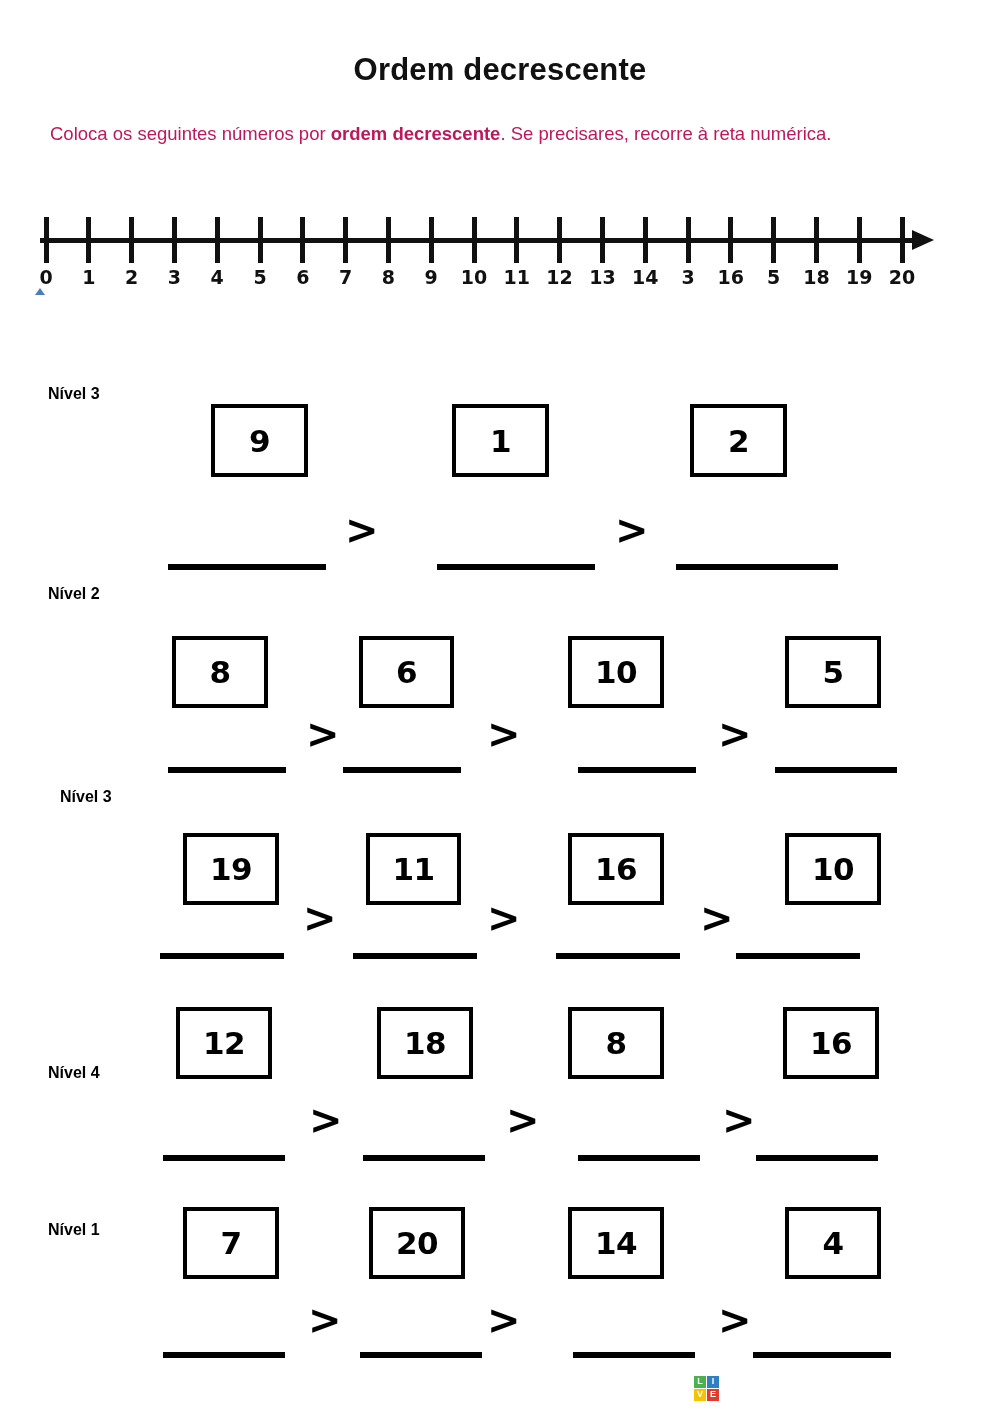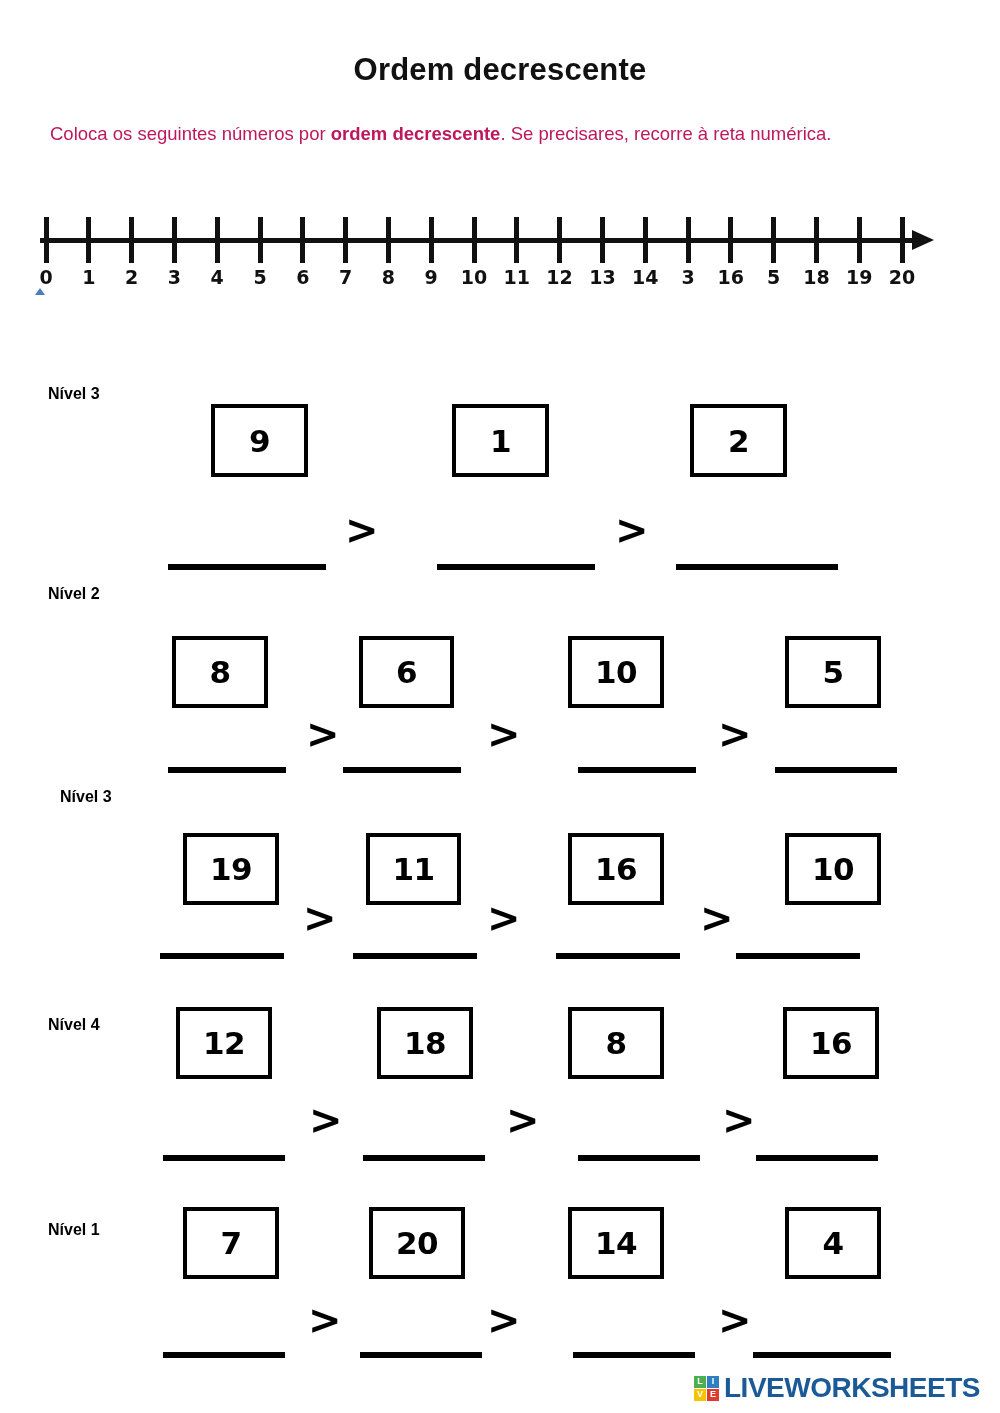--- a/index.html
+++ b/index.html
@@ -268,21 +268,21 @@
       <div class="box" style="left: 785px; top: 833px; width: 96px; height: 72px;">10</div>
       <div class="ansline" style="left: 160px; top: 953px; width: 124px;"></div>
       <div class="ansline" style="left: 353px; top: 953px; width: 124px;"></div>
       <div class="ansline" style="left: 556px; top: 953px; width: 124px;"></div>
       <div class="ansline" style="left: 736px; top: 953px; width: 124px;"></div>
       <div class="gt" style="left: 303px; top: 898px;">&gt;</div>
       <div class="gt" style="left: 487px; top: 898px;">&gt;</div>
       <div class="gt" style="left: 700px; top: 898px;">&gt;</div>
     </div>
     <div class="row" style="top: 0px;">
-      <div class="level-label" style="top: 1016px;">Nível 4</div>
+      <div class="level-label" style="top: 1064px;">Nível 4</div>
       <div class="box" style="left: 176px; top: 1007px; width: 96px; height: 72px;">12</div>
       <div class="box" style="left: 377px; top: 1007px; width: 96px; height: 72px;">18</div>
       <div class="box" style="left: 568px; top: 1007px; width: 96px; height: 72px;">8</div>
       <div class="box" style="left: 783px; top: 1007px; width: 96px; height: 72px;">16</div>
       <div class="ansline" style="left: 163px; top: 1155px; width: 122px;"></div>
       <div class="ansline" style="left: 363px; top: 1155px; width: 122px;"></div>
       <div class="ansline" style="left: 578px; top: 1155px; width: 122px;"></div>
       <div class="ansline" style="left: 756px; top: 1155px; width: 122px;"></div>
       <div class="gt" style="left: 309px; top: 1100px;">&gt;</div>
       <div class="gt" style="left: 506px; top: 1100px;">&gt;</div>
@@ -304,14 +304,13 @@
     </div>
   </div>
 
 <div class="footer-logo">
   <div class="logo-tiles" id="logo-tiles">
       <div class="logo-tile" style="background: rgb(76, 175, 80);">L</div>
       <div class="logo-tile" style="background: rgb(47, 127, 193);">I</div>
       <div class="logo-tile" style="background: rgb(245, 196, 0);">V</div>
       <div class="logo-tile" style="background: rgb(224, 59, 47);">E</div>
     </div>
-  <div class="logo-word">LIVEWORKSHEETS</div>
 </div>
 
 </body></html>

